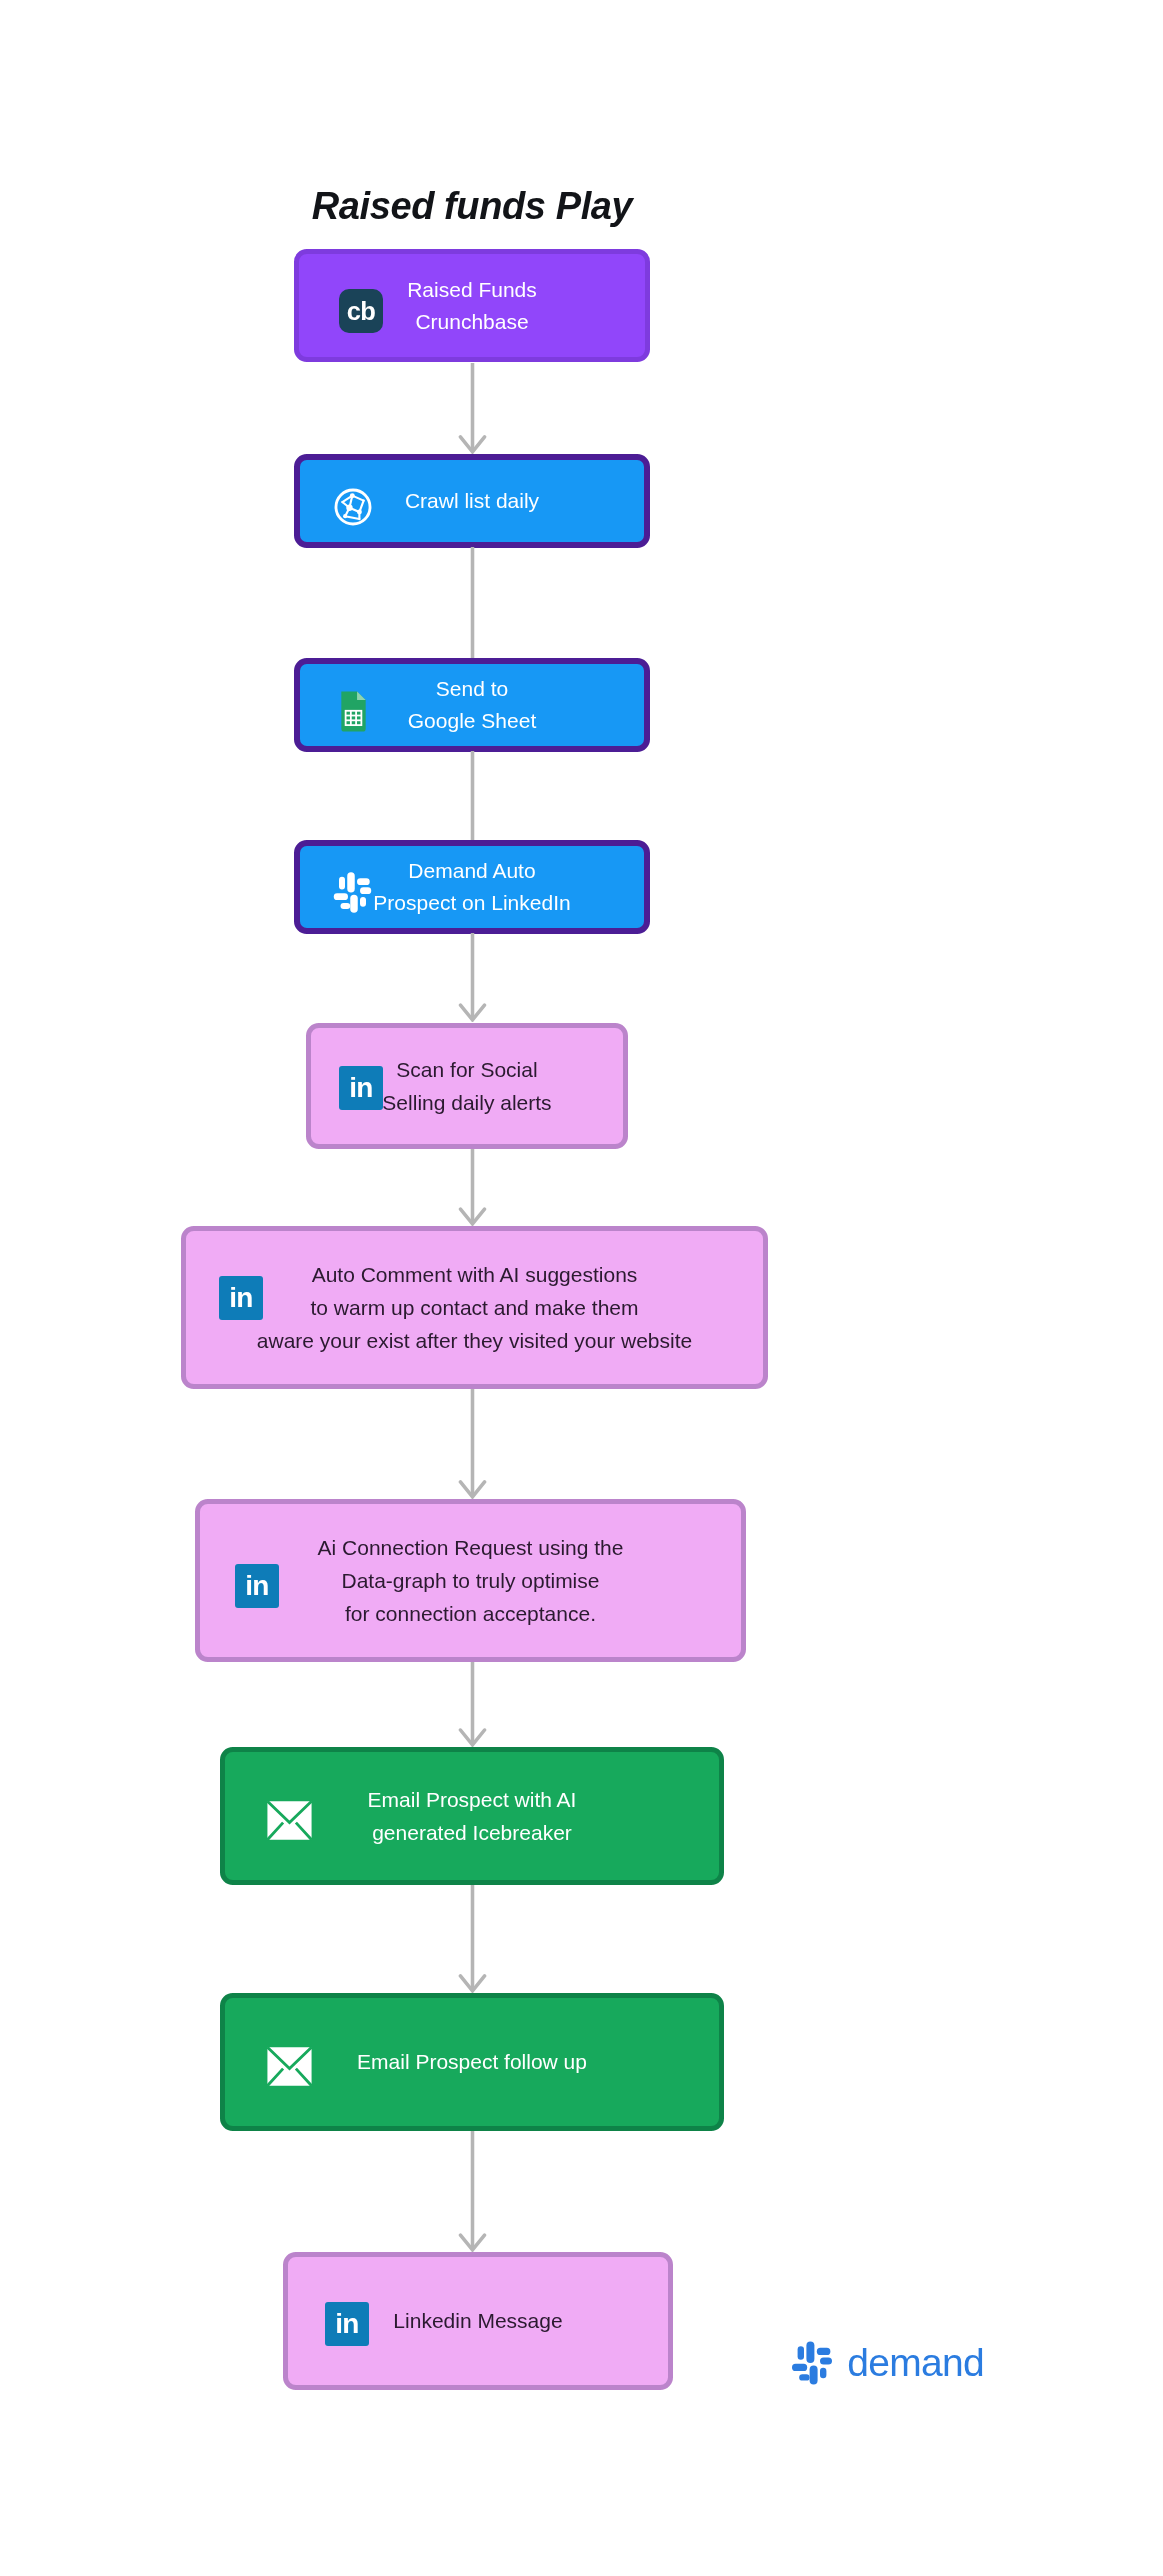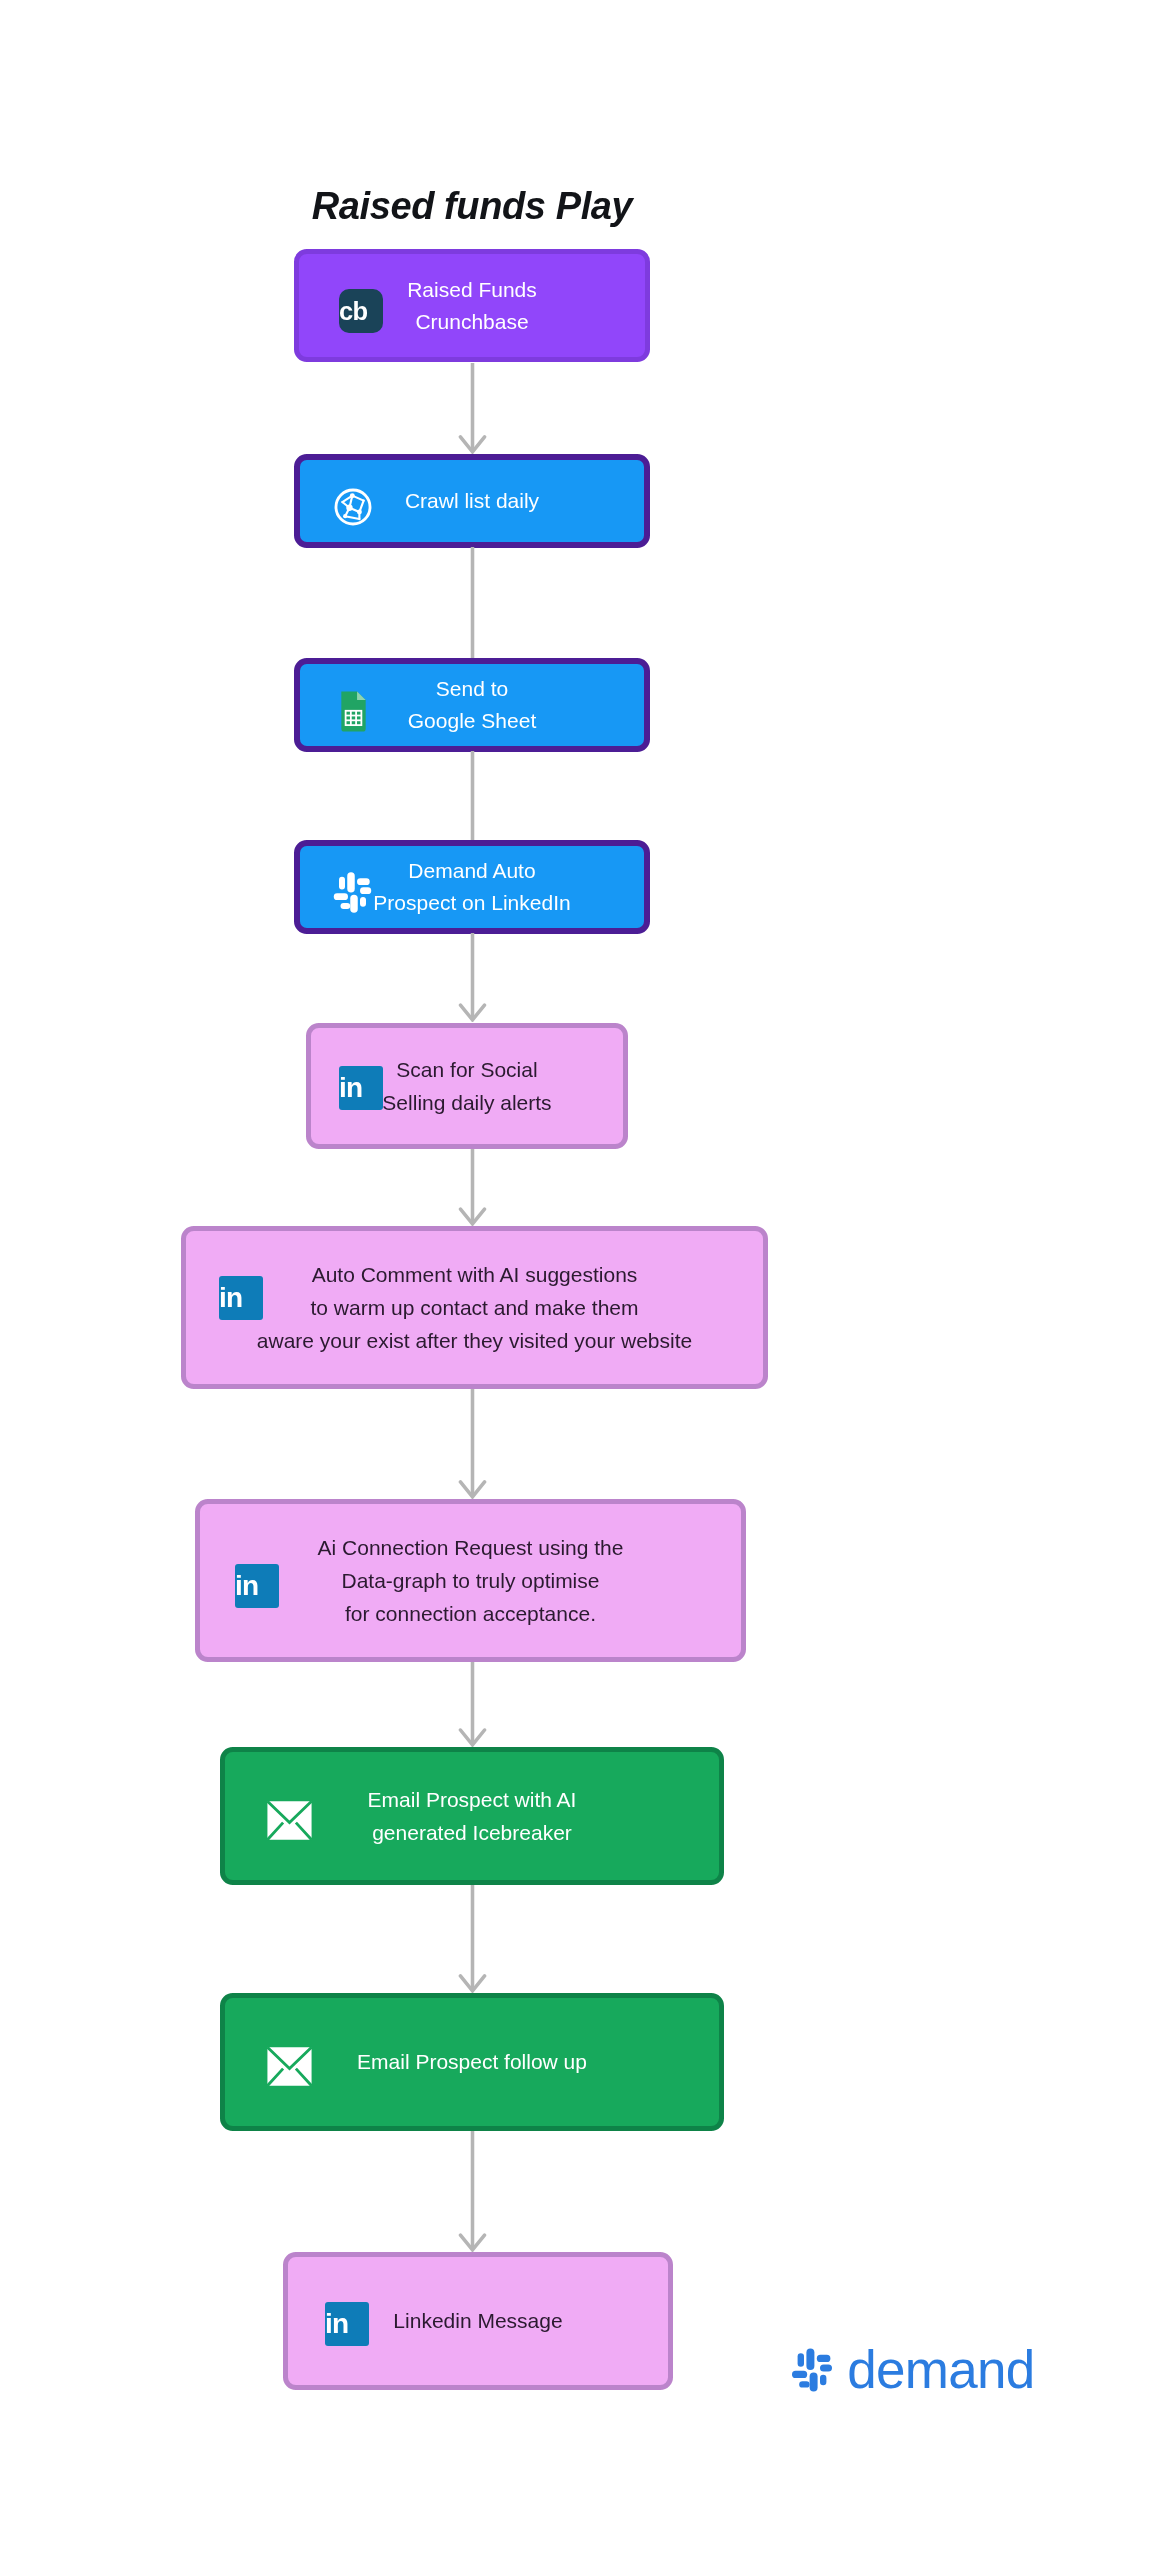--- a/index.html
+++ b/index.html
@@ -18,38 +18,38 @@
   .node.purple{background:#9146FA;border:5px solid #7E3BDE;}
   .node.blue{background:#1798F5;border:6px solid #4c1d95;}
   .node.pink{background:#F0ABF5;border:5px solid #BB84CB;}
   .node.green{background:#17A95C;border:5px solid #0E8348;}
   .label{text-align:center;font-size:21px;line-height:32px;font-weight:400;}
   .label.roomy{line-height:33px;}
   .label.light{color:#FFFFFF;}
   .label.dark{color:#2B1A30;}
   .icon{position:absolute;}
   .badge{
-    display:flex;align-items:center;justify-content:flex-start;
+    display:flex;align-items:center;justify-content:center;
     font-weight:700;color:#FFFFFF;
   }
   .cb-badge{
     width:44px;height:44px;border-radius:10px;background:#1A4358;
     font-size:25.5px;letter-spacing:-0.7px;
   }
   .in-badge{
     width:44px;height:44px;border-radius:3px;background:#0E7CB8;
     font-size:28px;letter-spacing:-0.7px;
   }
   .arrow line,.arrow path{stroke:#B5B5B5;stroke-width:5;fill:none;stroke-linecap:round;}
   .footer-brand{
     position:absolute;left:788px;top:2339px;
     display:flex;align-items:center;gap:11.3px;
   }
   .demand-word{
-    font-size:53px;font-weight:500;color:#2B7CE0;letter-spacing:-0.7px;
+    font-size:39px;font-weight:500;color:#2B7CE0;letter-spacing:-0.7px;
   }
 </style>
 </head>
 <body>
 
 <div class="canvas">
 
   <div class="diagram-title">Raised funds Play</div>
 
   <div class="node purple" style="left:294px;top:249px;width:356px;height:113px">

